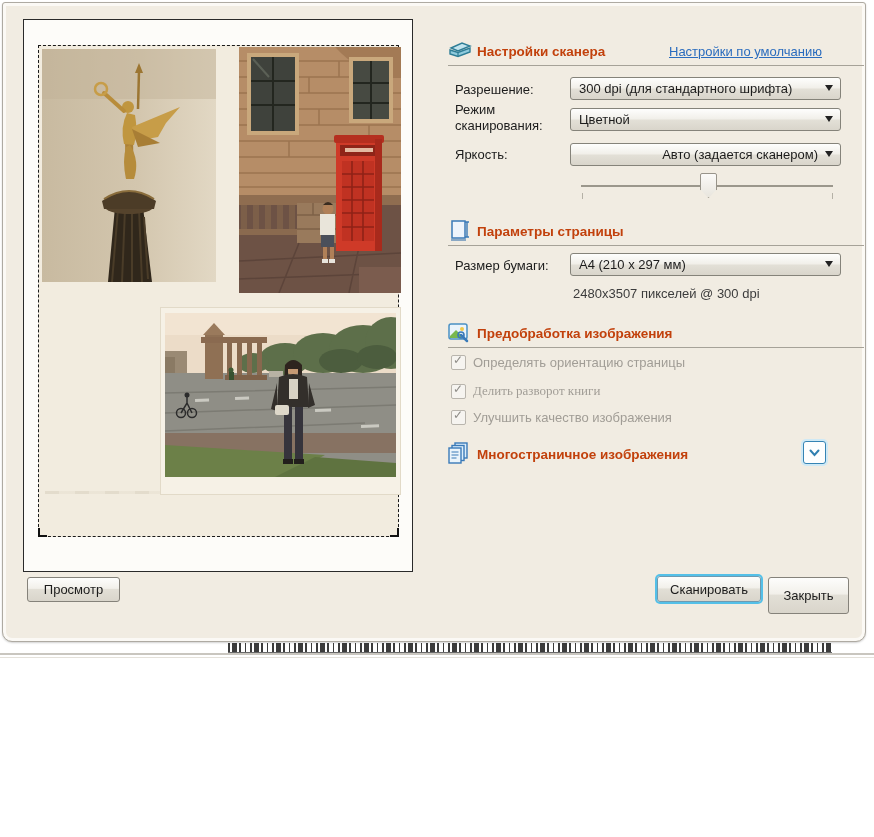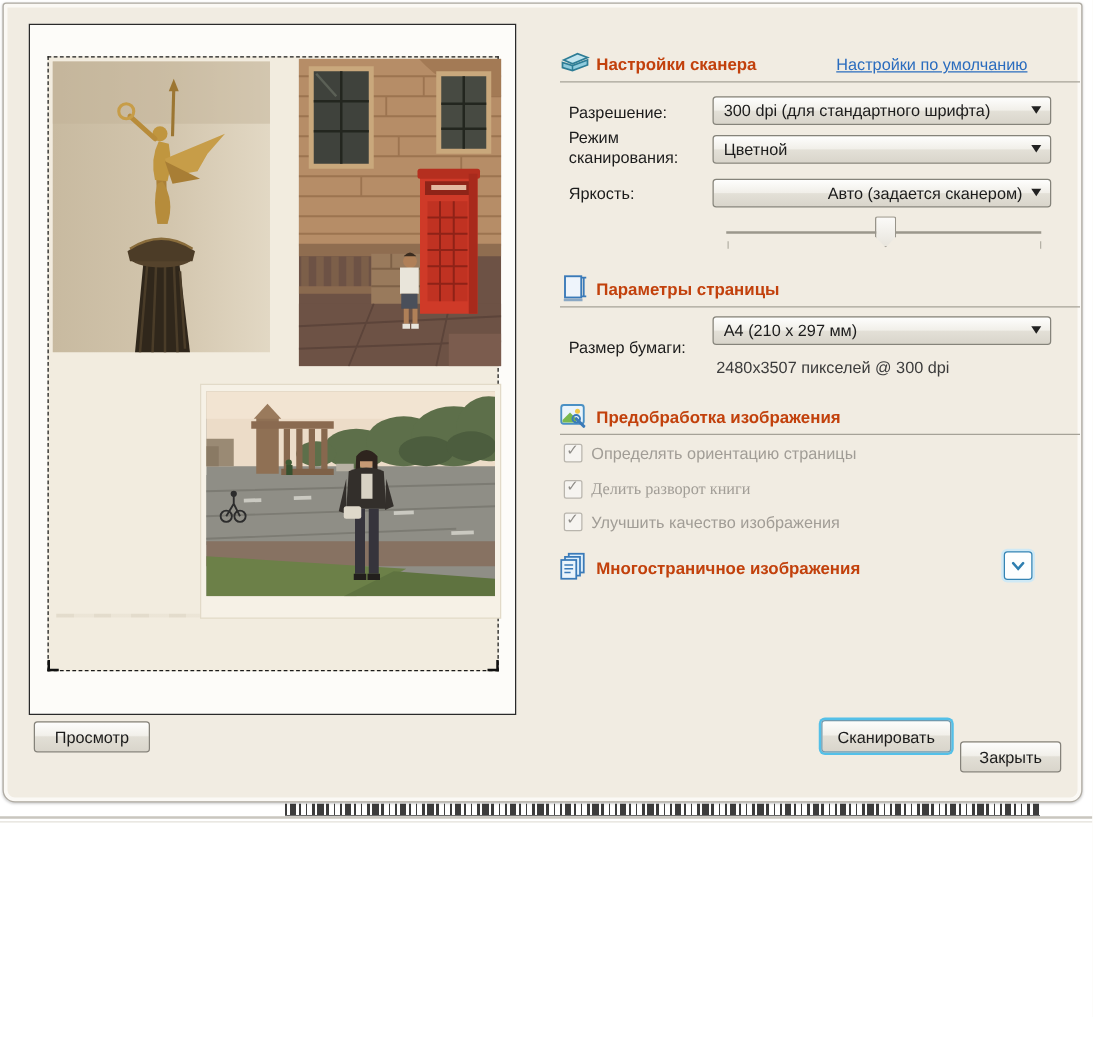--- a/index.html
+++ b/index.html
@@ -65,21 +65,21 @@
                 display:flex;align-items:center;justify-content:center;cursor:pointer;}
   .expander-btn svg{display:block;}
 
   
   .btn{position:absolute;display:flex;align-items:center;justify-content:center;
        border:1px solid #85827a;border-radius:3px;color:#1c1c1c;font-size:13px;cursor:pointer;
        background:linear-gradient(180deg,#fdfdfc,#f2f0ea 45%,#e2dfd6 50%,#d9d5cb);}
   .btn-preview{left:24px;top:574px;width:93px;height:25px;}
   .btn-scan{left:654px;top:573px;width:104px;height:26px;border-color:#6f9ab0;
             box-shadow:0 0 0 2px #54c0e8;}
-  .btn-close{left:765px;top:574px;width:81px;height:25px;margin-top:16px;}
+  .btn-close{left:765px;top:574px;width:81px;height:37px;}
 </style>
 </head>
 <body>
 
 <div id="stage">
 
   <div class="clipped-text"></div>
   <div class="doc-rule"></div>
   <div class="doc-rule2"></div>
 
@@ -285,21 +285,21 @@
     <span class="icon" style="left:446px;top:216px;">
       <svg width="22" height="24" viewBox="0 0 22 24">
         <rect x="3" y="2" width="13" height="17" fill="#eef4fb" stroke="#3a7ab8" stroke-width="1.5"></rect>
         <path d="M18 3 L18 18 M16 3 L20 3 M16 18 L20 18" stroke="#3a7ab8" stroke-width="1.4"></path>
         <path d="M2 21 L17 21" stroke="#8aa8c4" stroke-width="2"></path>
       </svg>
     </span>
     <div class="section-title" style="left:474px;top:221px;">Параметры страницы</div>
     <div class="section-rule" style="left:445px;top:242px;width:416px;"></div>
 
-    <div class="rp-label" style="left:452px;top:255px;margin-top:12px;">Размер бумаги:</div>
+    <div class="rp-label" style="left:452px;top:255px;">Размер бумаги:</div>
     <div class="combo" style="top:250px;">
       <span class="val">A4 (210 x 297 мм)</span>
       <span class="arrow"></span>
     </div>
     <div class="info-text" style="left:570px;top:283px;">2480x3507 пикселей @ 300 dpi</div>
 
     <span class="icon" style="left:445px;top:319px;">
       <svg width="22" height="22" viewBox="0 0 22 22">
         <rect x="1" y="2" width="18" height="15" rx="2" fill="#eaf4fb" stroke="#4a90c4" stroke-width="1.5"></rect>
         <path d="M2 14 L8 8 L13 13 L13 16 L2 16 Z" fill="#79b84e"></path>

